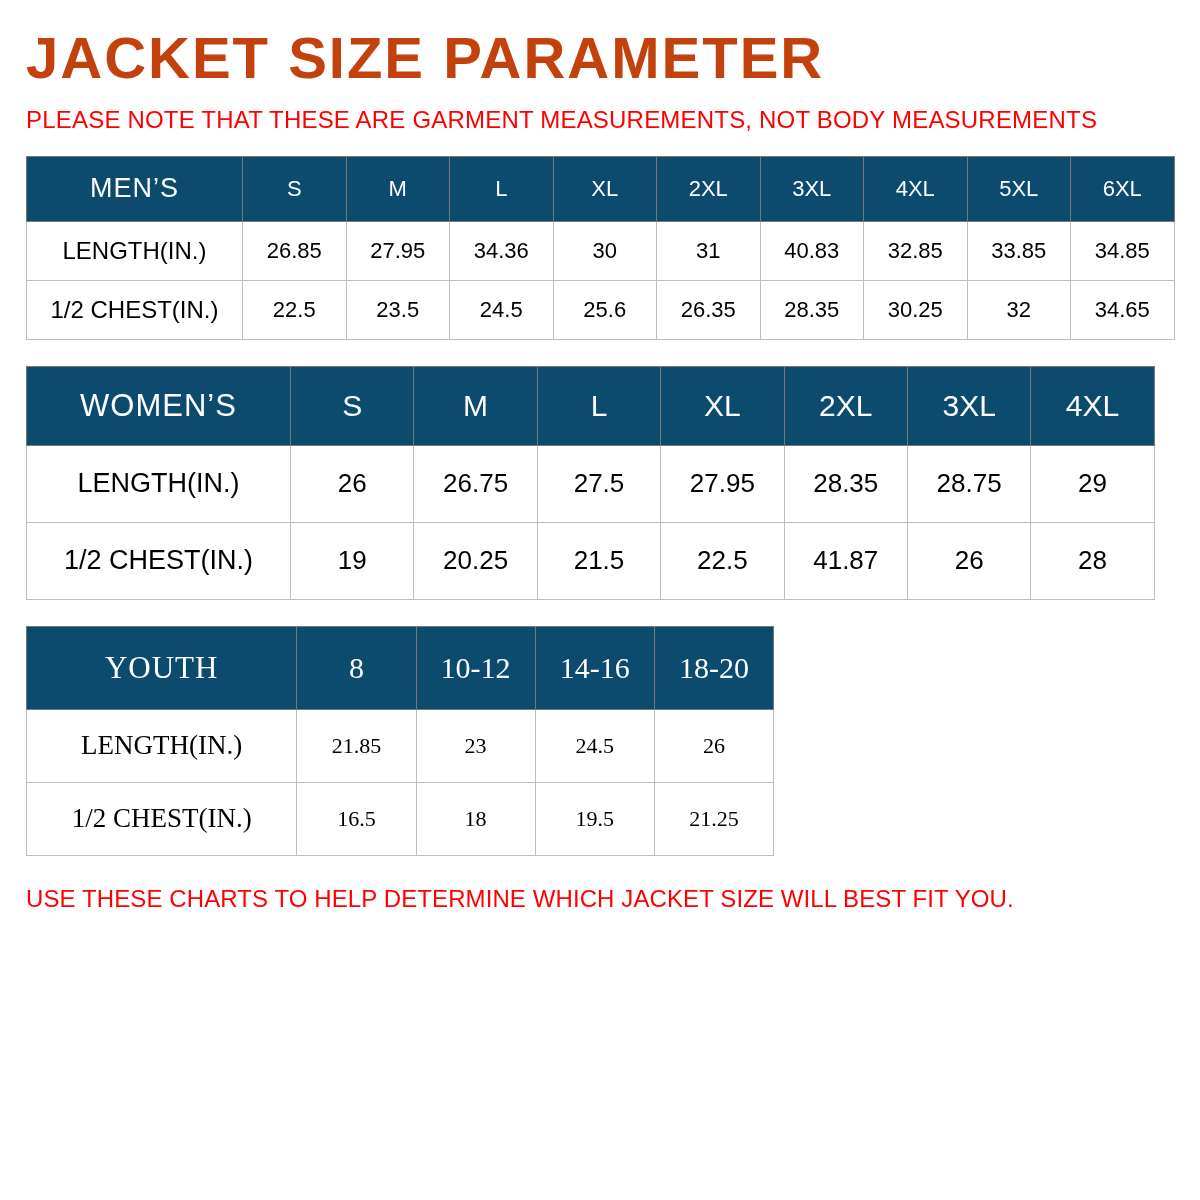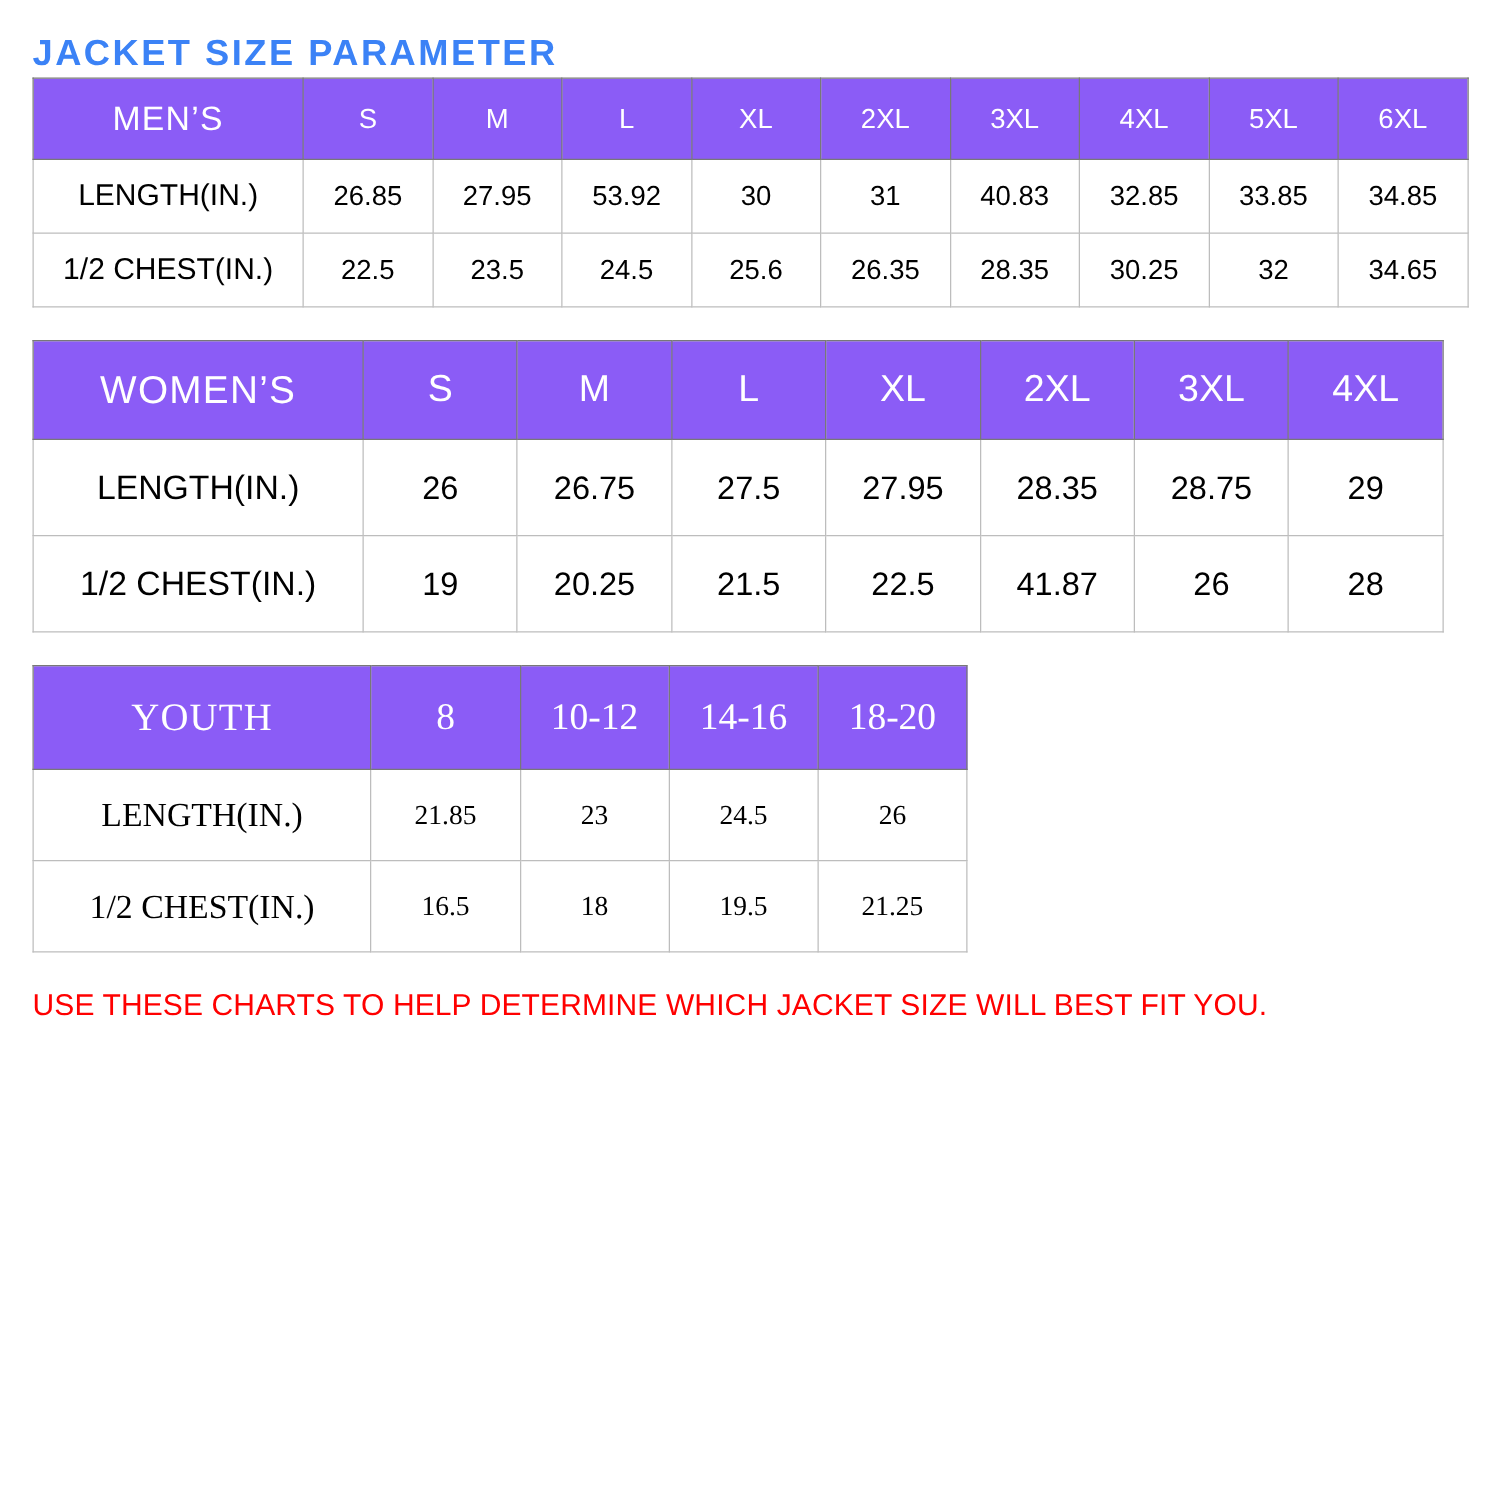--- a/index.html
+++ b/index.html
@@ -15,26 +15,26 @@
     overflow: hidden;
   }
   .page {
     box-sizing: border-box;
     width: 1200px;
     height: 1200px;
     padding: 24px 26px 0 26px;
     position: relative;
   }
   .title {
-    font-size: 29px;
+    font-size: 58px;
     font-weight: bold;
     letter-spacing: 2px;
     line-height: 1.05;
-    margin: 4px 0 4px 0;
-    color: #3b82f6;
+    margin: 4px 0 16px 0;
+    color: #c2410c;
     font-stretch: condensed;
   }
   .note {
     color: #ff0000;
     font-size: 24px;
     line-height: 1.28;
     margin: 0 0 20px 0;
     letter-spacing: 0.2px;
   }
   table {
@@ -46,21 +46,21 @@
     border: 1px solid #bdbdbd;
     text-align: center;
     vertical-align: middle;
     background: #ffffff;
     font-size: 23px;
     color: #000;
     height: 58px;
     padding: 0 4px;
   }
   table tr.header td {
-    background: #8b5cf6;
+    background: #0c4a6e;
     color: #ffffff;
     border-color: #787878;
     font-size: 26px;
     height: 64px;
   }
   table tr.header td.rowlabel {
     font-size: 28px;
     letter-spacing: 1px;
   }
   td.rowlabel {
@@ -105,20 +105,21 @@
     font-size: 24px;
   }
 </style>
 </head>
 <body>
 
 <div class="page">
 
   <div class="title">JACKET SIZE PARAMETER</div>
 
+  <div class="note">PLEASE NOTE THAT THESE ARE GARMENT MEASUREMENTS, NOT BODY MEASUREMENTS</div>
 
   <table id="mens-table">
     <colgroup>
       <col class="c0">
         <col class="cx">
         <col class="cx">
         <col class="cx">
         <col class="cx">
         <col class="cx">
         <col class="cx">
@@ -136,21 +137,21 @@
         <td>2XL</td>
         <td>3XL</td>
         <td>4XL</td>
         <td>5XL</td>
         <td>6XL</td>
       </tr>
       <tr>
         <td class="rowlabel">LENGTH(IN.)</td>
         <td>26.85</td>
         <td>27.95</td>
-        <td>53.92</td>
+        <td>34.36</td>
         <td>30</td>
         <td>31</td>
         <td>40.83</td>
         <td>32.85</td>
         <td>33.85</td>
         <td>34.85</td>
       </tr>
       <tr>
         <td class="rowlabel">1/2 CHEST(IN.)</td>
         <td>22.5</td>

